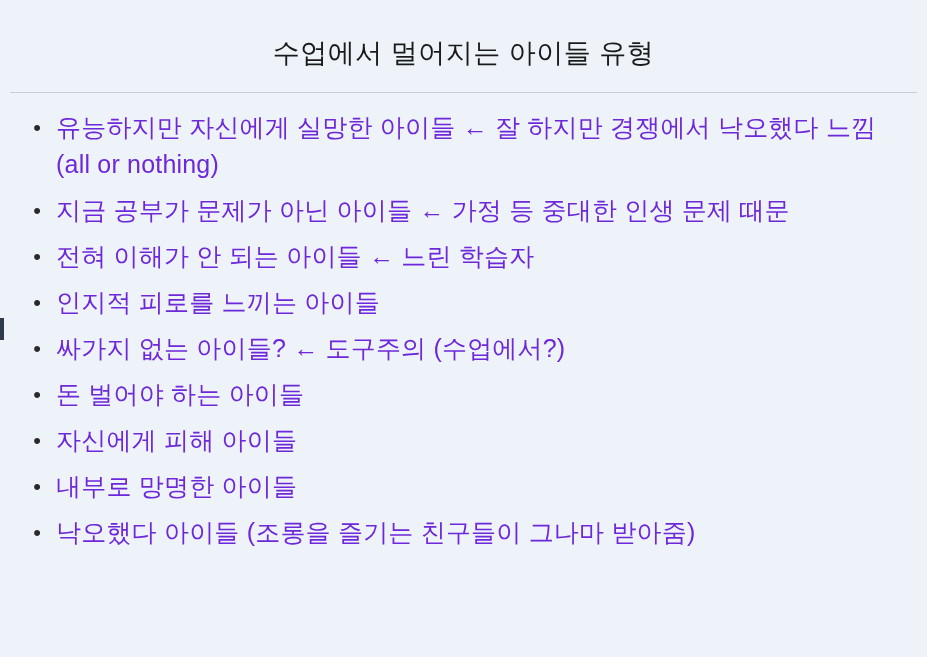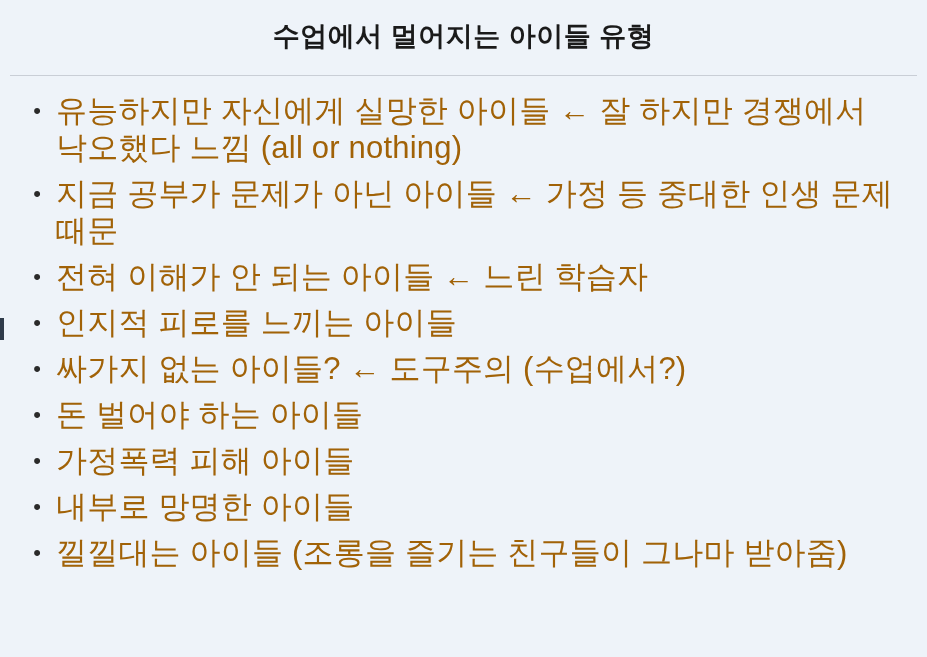--- a/index.html
+++ b/index.html
@@ -19,23 +19,23 @@
     width: 927px;
     height: 657px;
     box-sizing: border-box;
     background: #eef3f9;
   }
   .slide-title {
     text-align: center;
     font-size: 27px;
     line-height: 1.2;
     color: #1a1a1a;
-    padding: 20px 40px 0 40px;
+    padding: 37px 40px 0 40px;
     letter-spacing: 0.5px;
-    font-weight: 700;
+    font-weight: 400;
   }
   .title-rule {
     margin: 23px 10px 0 10px;
     height: 1px;
     background: #c9ced6;
   }
   .bullet-list {
     list-style: none;
     margin: 0;
     padding: 16px 18px 0 18px;
@@ -48,23 +48,23 @@
   .bullet-dot {
     flex: 0 0 auto;
     width: 38px;
     text-align: center;
     font-size: 22px;
     line-height: 37px;
     color: #2a2a2a;
   }
   .bullet-text {
     flex: 1 1 auto;
-    font-size: 31px;
+    font-size: 25px;
     line-height: 37px;
-    color: #a16207;
+    color: #6d28d9;
     letter-spacing: 0.2px;
     word-break: keep-all;
   }
   .left-tick {
     position: absolute;
     left: 0;
     top: 318px;
     width: 4px;
     height: 22px;
     background: #2f3b4a;
@@ -100,25 +100,25 @@
     <li class="bullet-item">
       <span class="bullet-dot">•</span>
       <span class="bullet-text">싸가지 없는 아이들? ← 도구주의 (수업에서?)</span>
     </li>
     <li class="bullet-item">
       <span class="bullet-dot">•</span>
       <span class="bullet-text">돈 벌어야 하는 아이들</span>
     </li>
     <li class="bullet-item">
       <span class="bullet-dot">•</span>
-      <span class="bullet-text">가정폭력 피해 아이들</span>
+      <span class="bullet-text">자신에게 피해 아이들</span>
     </li>
     <li class="bullet-item">
       <span class="bullet-dot">•</span>
       <span class="bullet-text">내부로 망명한 아이들</span>
     </li>
     <li class="bullet-item">
       <span class="bullet-dot">•</span>
-      <span class="bullet-text">낄낄대는 아이들 (조롱을 즐기는 친구들이 그나마 받아줌)</span>
+      <span class="bullet-text">낙오했다 아이들 (조롱을 즐기는 친구들이 그나마 받아줌)</span>
     </li>
   </ul>
 
 </div>
 
 </body></html>

